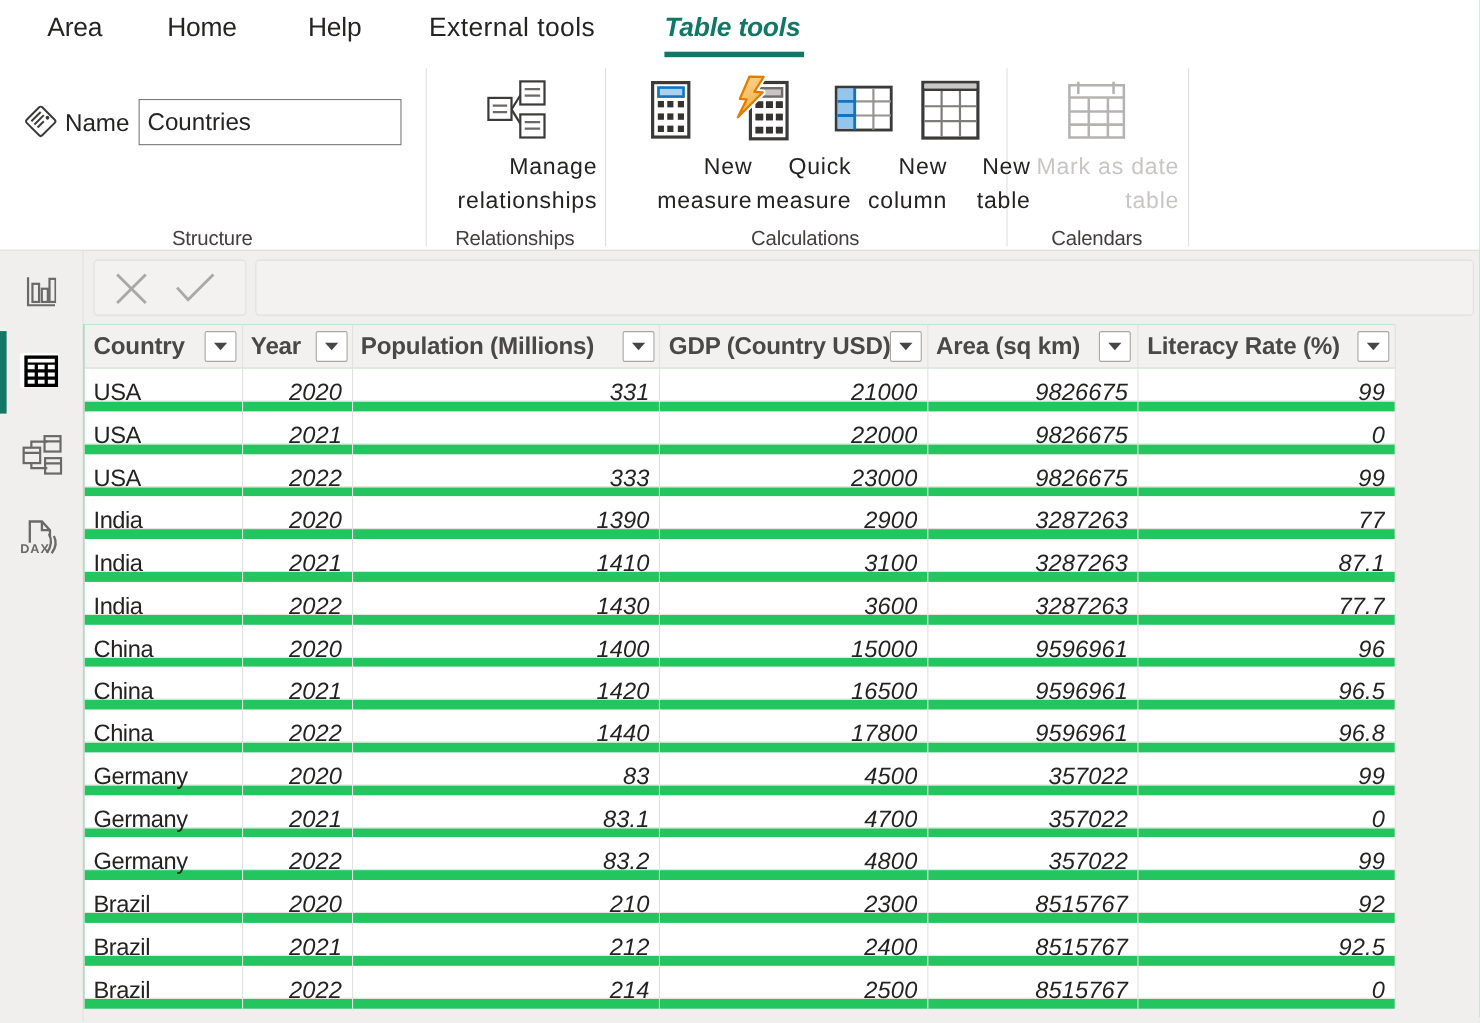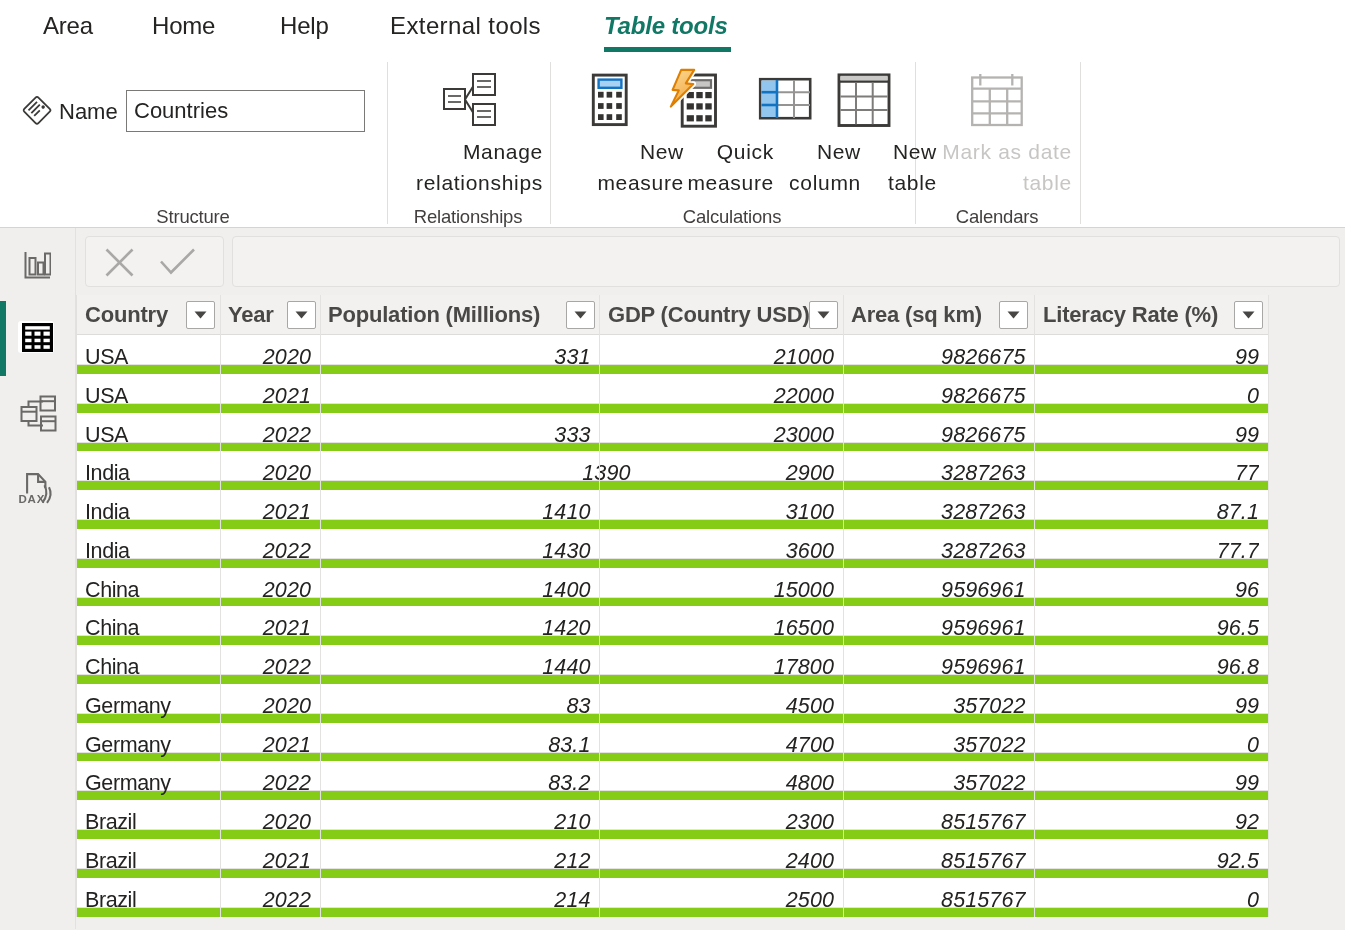--- a/index.html
+++ b/index.html
@@ -19,21 +19,21 @@
   #namebox{position:absolute;left:126px;top:90px;width:239px;height:42px;border:1px solid #7b7977;box-sizing:border-box;background:#fff;}
   #namebox span{position:absolute;left:7px;top:7px;font-size:22px;color:#252423;}
   
   #content{position:absolute;left:0;top:228px;width:1345px;height:702px;background:#f0efed;}
   #sidebar{position:absolute;left:0;top:0;width:76px;height:701px;background:#f0efed;border-right:1px solid #e3e1df;box-sizing:border-box;}
   #selbar{position:absolute;left:0;top:73px;width:6px;height:75px;background:#117865;}
   #dataplate{position:absolute;left:18px;top:93px;width:36px;height:32px;background:#fff;border-radius:3px;}
   
   .fbox{position:absolute;top:8px;height:51px;background:#f3f2f0;border:1px solid #e2e0de;border-radius:4px;box-sizing:border-box;}
   
-  #tbl{position:absolute;left:76px;top:67px;width:1192px;background:#84cc16;border-left:1px solid #e2e0de;box-sizing:border-box;}
+  #tbl{position:absolute;left:76px;top:67px;width:1192px;background:#22c55e;border-left:1px solid #e2e0de;box-sizing:border-box;}
   #thead{position:absolute;left:0;top:0;width:1192px;height:40px;background:#f2f1ef;border-bottom:1px solid #dedcda;box-sizing:border-box;}
   .hc{position:absolute;top:0;height:40px;font-size:22px;font-weight:bold;color:#4a4846;line-height:40px;letter-spacing:-0.2px;white-space:nowrap;}
   .dd{position:absolute;top:6px;width:29px;height:28px;background:#fff;border:1px solid #a9a7a5;border-radius:2px;box-sizing:border-box;}
   .dd svg{position:absolute;left:7px;top:9px;}
   .row{position:absolute;left:0;width:1192px;height:30px;background:#fff;}
   .cell{position:absolute;top:0;height:38.75px;line-height:45px;font-size:21.5px;color:#242322;letter-spacing:-0.4px;white-space:nowrap;overflow:hidden;}
   .num{font-style:italic;text-align:right;letter-spacing:0.1px;}
   .vline{position:absolute;top:0;width:1px;background:#e4e2e0;}
 </style>
 </head>
@@ -297,21 +297,21 @@
             <span class="cell" style="left:8px;width:127px;">USA</span>
             <span class="cell num" style="left:143.5px;width:90.5px;">2022</span>
             <span class="cell num" style="left:243px;width:270.5px;">333</span>
             <span class="cell num" style="left:522.5px;width:234.5px;">23000</span>
             <span class="cell num" style="left:766px;width:182.5px;">9826675</span>
             <span class="cell num" style="left:957.5px;width:224.5px;">99</span>
           </div>
       <div class="row" style="top:156.25px;border-bottom:1px solid #e5e3e1;box-sizing:border-box;">
             <span class="cell" style="left:8px;width:127px;">India</span>
             <span class="cell num" style="left:143.5px;width:90.5px;">2020</span>
-            <span class="cell num" style="left:243px;width:270.5px;padding-left:40px;">1390</span>
+            <span class="cell num" style="left:243px;width:270.5px;">1390</span>
             <span class="cell num" style="left:522.5px;width:234.5px;">2900</span>
             <span class="cell num" style="left:766px;width:182.5px;">3287263</span>
             <span class="cell num" style="left:957.5px;width:224.5px;">77</span>
           </div>
       <div class="row" style="top:195.0px;border-bottom:1px solid #e5e3e1;box-sizing:border-box;">
             <span class="cell" style="left:8px;width:127px;">India</span>
             <span class="cell num" style="left:143.5px;width:90.5px;">2021</span>
             <span class="cell num" style="left:243px;width:270.5px;">1410</span>
             <span class="cell num" style="left:522.5px;width:234.5px;">3100</span>
             <span class="cell num" style="left:766px;width:182.5px;">3287263</span>

